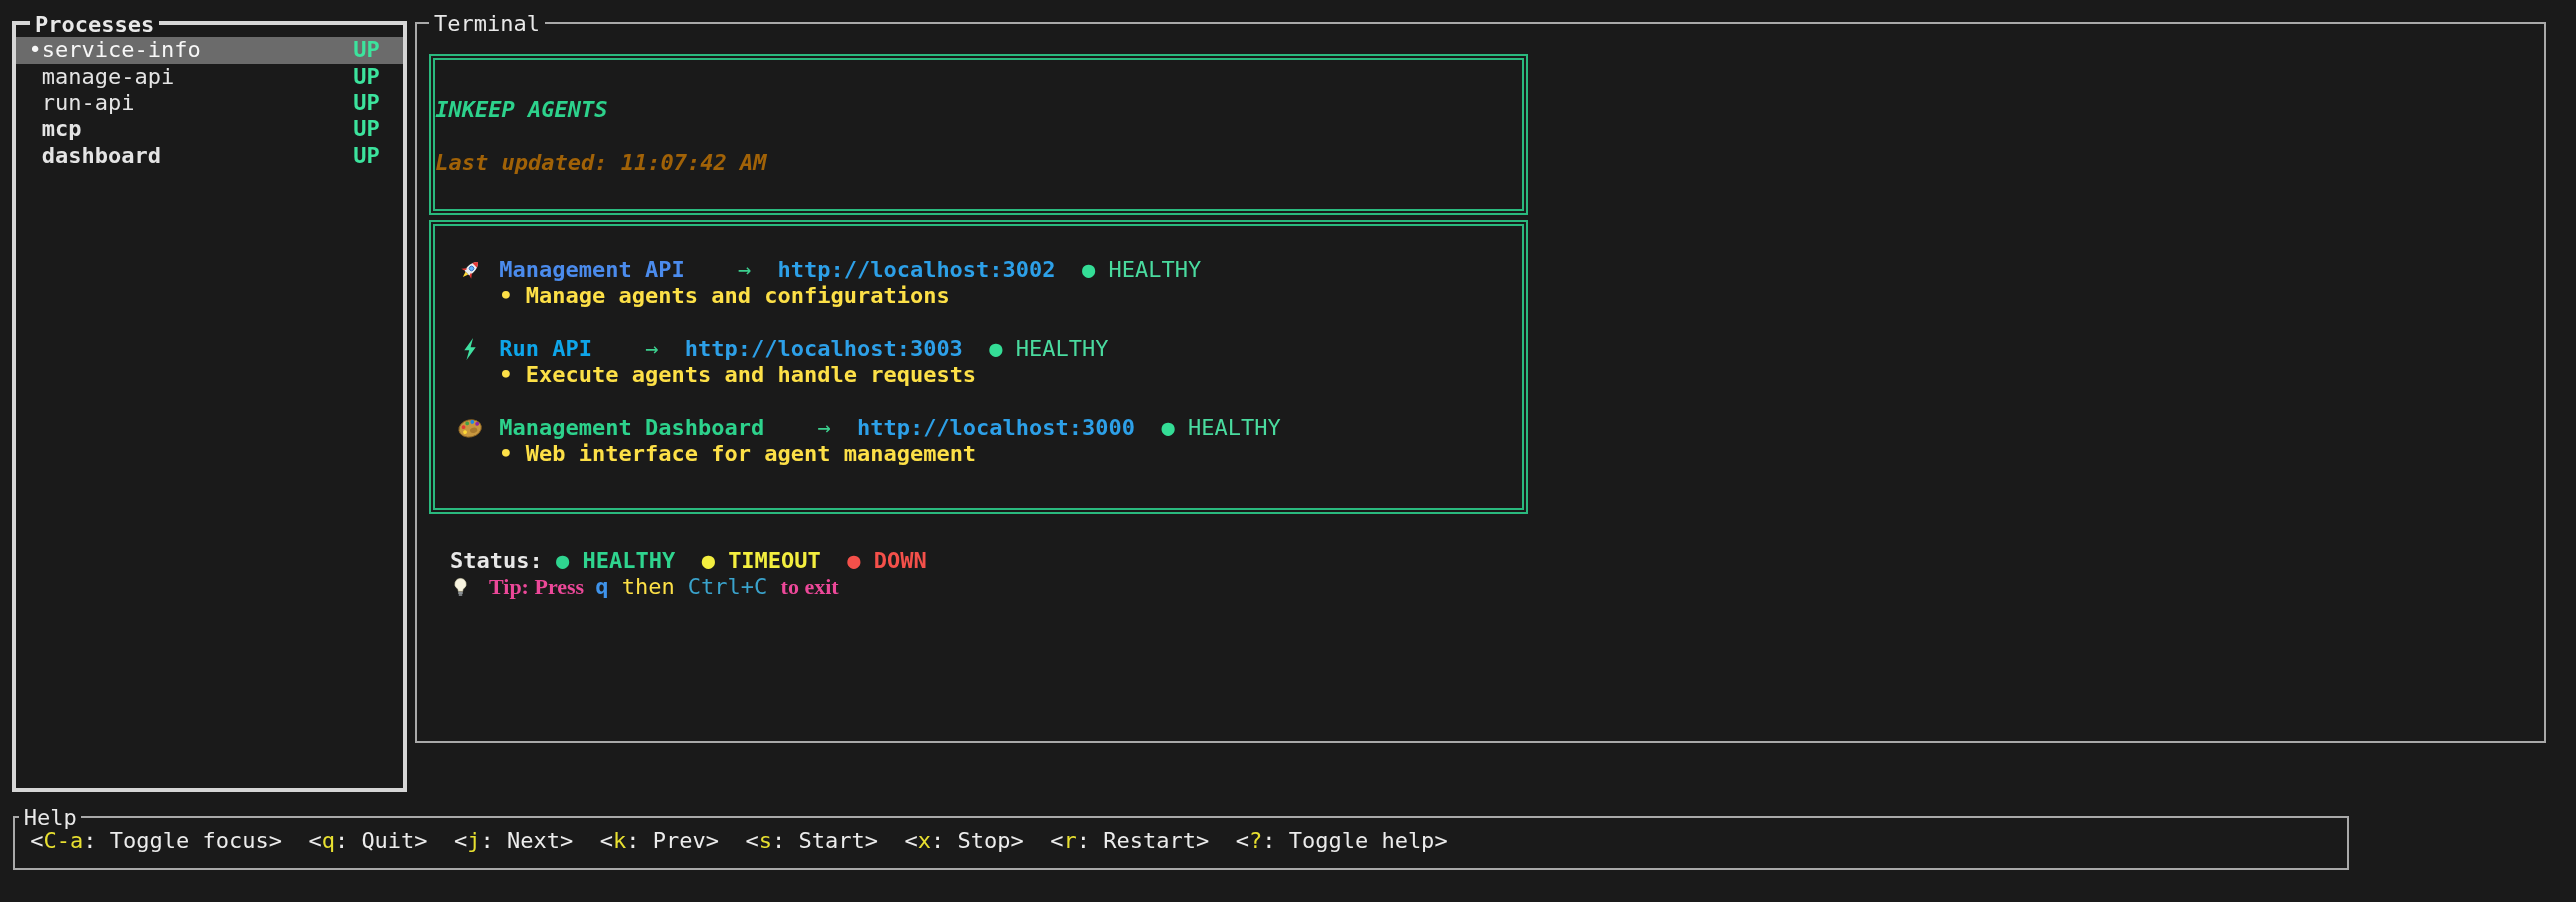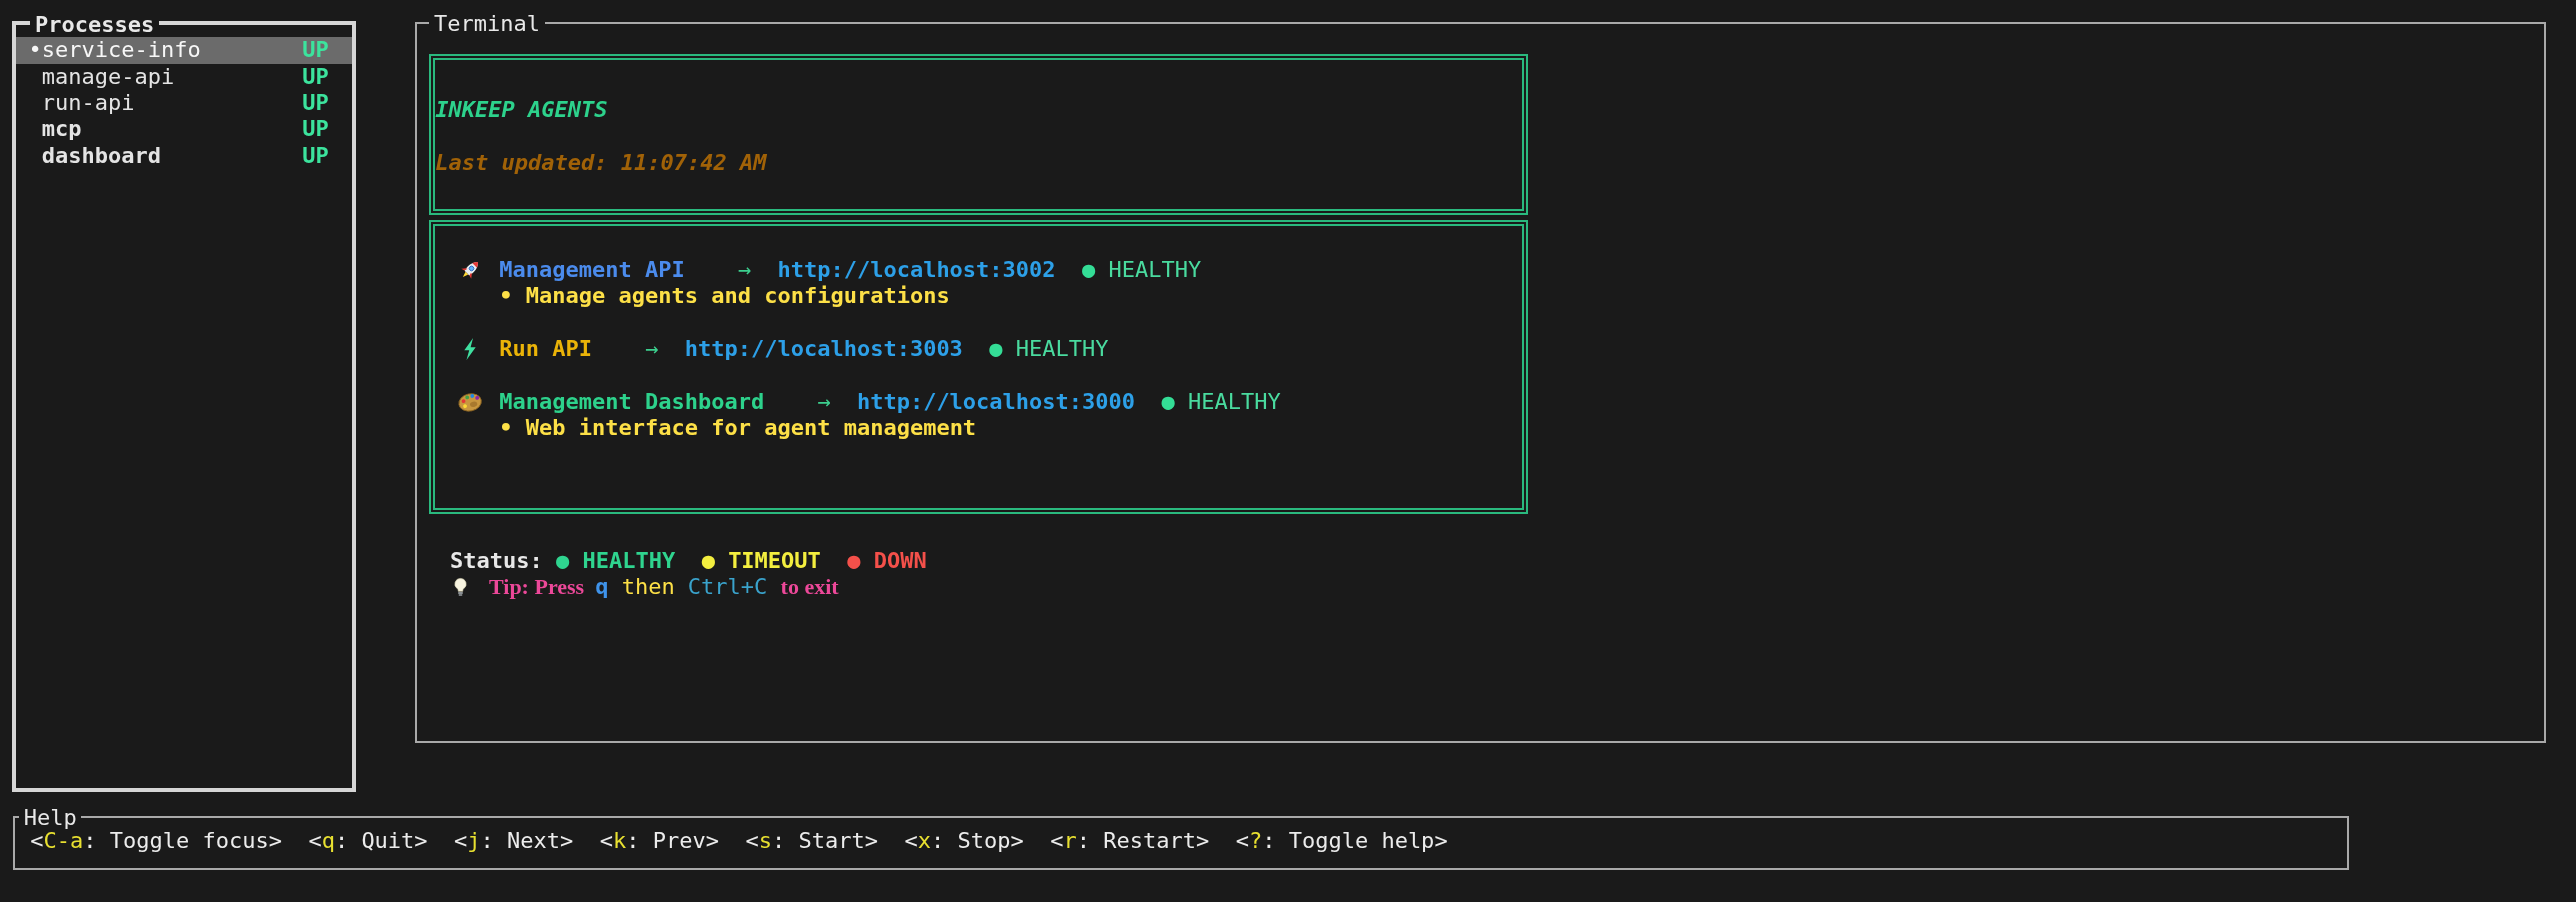--- a/index.html
+++ b/index.html
@@ -9,21 +9,21 @@
     background:#1a1a1a; color:#e6e6e6;
     font-family:"DejaVu Sans Mono", monospace;
     font-size:22px; line-height:26.4px;
   }
   .panel { position:absolute; background:#1a1a1a; }
   .panel-title {
     position:absolute; top:-12.3px; background:#1a1a1a;
     padding:0 4.7px; color:#e8e8e8; line-height:24.6px; white-space:pre;
   }
   
-  .processes { left:12.3px; top:21px; width:344px; height:771px; border:4.7px solid #d6d6d6; }
+  .processes { left:12.3px; top:21px; width:395px; height:771px; border:4.7px solid #d6d6d6; }
   .processes .panel-title { left:14px; font-weight:bold; }
   #process-list { margin-top:12.3px; }
   .proc-row { display:flex; justify-content:space-between; align-items:center;
               height:26.4px; padding:0 23.6px 0 12.3px; }
   .proc-row.selected { background:#6b6b6b; }
   .proc-name-wrap { white-space:pre; color:#e4e4e4; }
   .proc-row.selected .proc-name-wrap { color:#f7f7f7; }
   .proc-row.bold .proc-name { font-weight:bold; }
   .proc-status { color:#3ce39d; font-weight:bold; }
   
@@ -135,26 +135,27 @@
           <div class="svc-desc"><span class="svc-bullet">•</span><span class="svc-desc-text">Manage agents and configurations</span></div>
         </div>
 
   <div class="svc">
           <div class="svc-line">
             <span class="svc-icon">
               <svg viewBox="0 0 32 32">
                 <path d="M19.5 3.5 9.5 17.5h5.6L12 28.5l10.5-14.5h-5.8z" fill="#3fe0a0"></path>
               </svg>
             </span>
-            <span class="svc-name" style="color: #eab308;">Run API</span>
+            <span class="svc-name" style="color: #0ea5e9;">Run API</span>
             <span class="svc-arrow">→</span>
             <span class="svc-url">http://localhost:3003</span>
             <span class="svc-dot">●</span>
             <span class="svc-status">HEALTHY</span>
           </div>
+          <div class="svc-desc"><span class="svc-bullet">•</span><span class="svc-desc-text">Execute agents and handle requests</span></div>
         </div>
 
   <div class="svc">
           <div class="svc-line">
             <span class="svc-icon">
               <svg viewBox="0 0 32 32">
                 <g transform="rotate(-12 16 16)">
                   <ellipse cx="16" cy="16.5" rx="13" ry="9.8" fill="#c8973f" stroke="#8a6222" stroke-width="1"></ellipse>
                   <ellipse cx="19.5" cy="19.5" rx="4.2" ry="3" fill="#a8792e"></ellipse>
                   <circle cx="9" cy="13.5" r="2.2" fill="#e53935"></circle>

